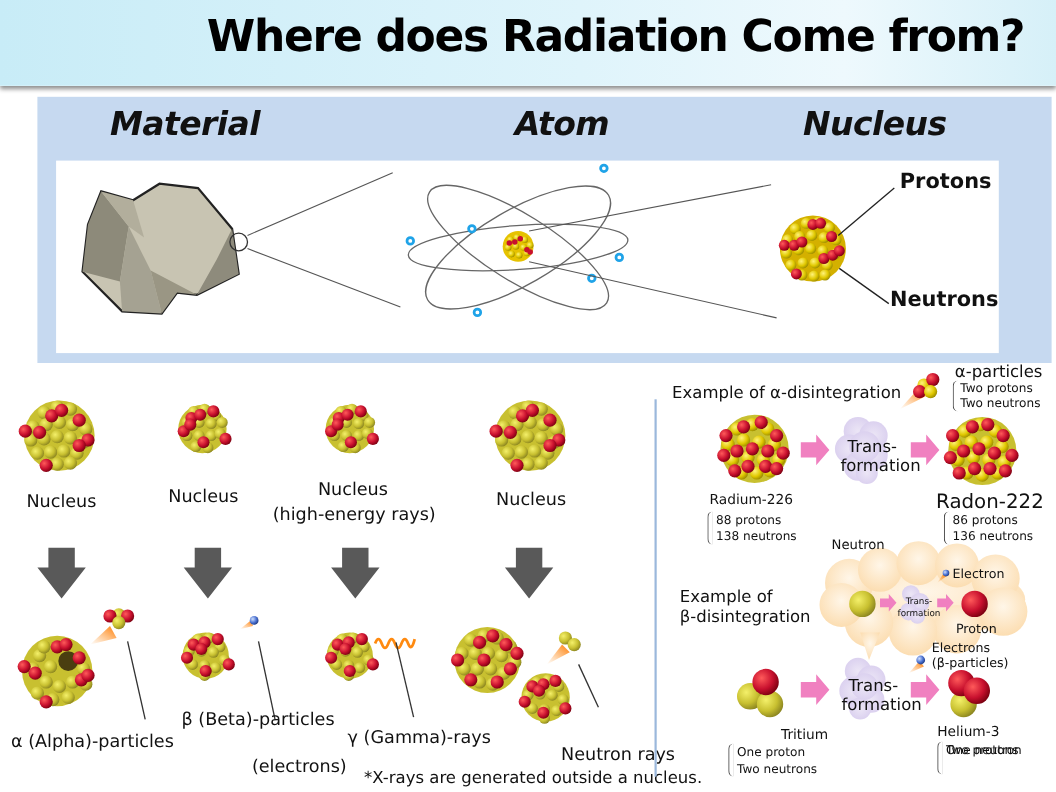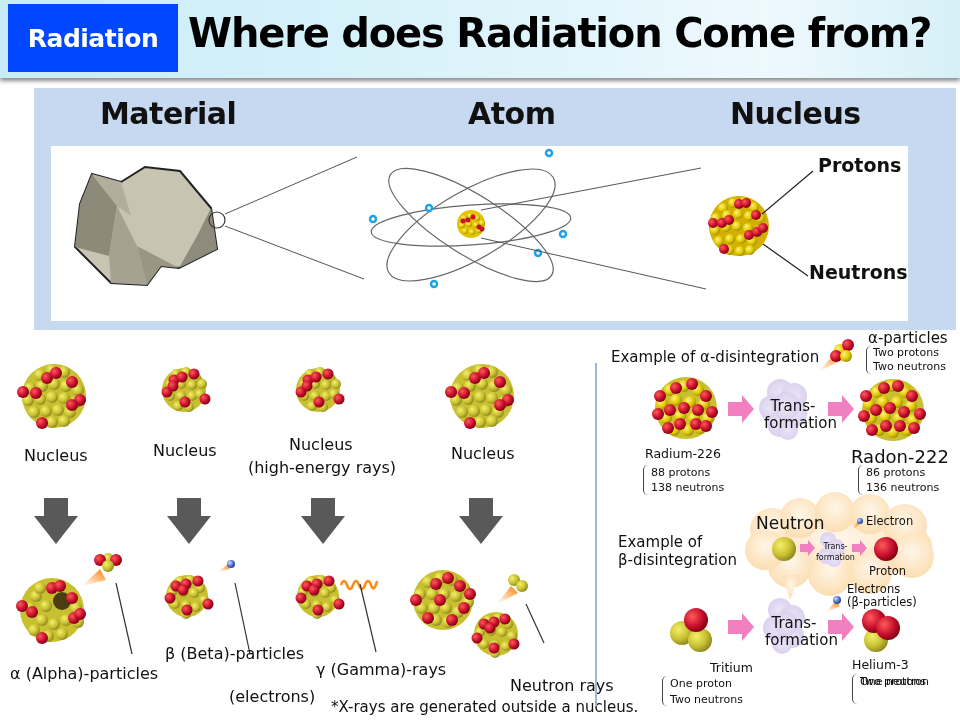--- a/index.html
+++ b/index.html
@@ -21,21 +21,21 @@
     position: absolute; left: 188px; top: 10px; font-size: 40px; font-weight: bold;
     font-family: "DejaVu Sans", sans-serif; letter-spacing: -1.2px; color: #000;
   }
 
   .top-panel {
     position: absolute; left: 34px; top: 88px; width: 922px; height: 242px;
     background: #c6d9f0;
   }
   .panel-head {
     position: absolute; top: 8px; font-size: 30px; font-weight: bold;
-    font-family: "DejaVu Sans", sans-serif; letter-spacing: -0.5px;
+    font-family: "DejaVu Sans", sans-serif; letter-spacing: -0.5px; font-style: italic;
   }
   .top-inner {
     position: absolute; left: 17px; top: 58px; width: 857px; height: 175px; background: #fff;
   }
   .nucleus-label { position: absolute; font-size: 19px; font-weight: bold; font-family: "DejaVu Sans", sans-serif; }
 
   .label { position: absolute; font-size: 16px; font-family: "DejaVu Sans", sans-serif; text-align: center; color: #111; }
   .small { position: absolute; font-size: 15px; font-family: "DejaVu Sans", sans-serif; color: #111; }
   .tiny { position: absolute; font-size: 11px; font-family: "DejaVu Sans", sans-serif; color: #111; line-height: 14px; }
   .brace { position: absolute; border-left: 1.5px solid #444; border-radius: 6px 0 0 6px; }
@@ -77,21 +77,20 @@
         <stop offset="100%" stop-color="#d8cdee"></stop>
     </radialGradient>
     <radialGradient id="bubble" cx="50%" cy="40%" r="70%">
       <stop offset="0%" stop-color="#fff6e8"></stop>
         <stop offset="100%" stop-color="#fbd9a8"></stop>
     </radialGradient>
   </defs>
 </svg>
 
 <div class="header">
-  <div class="badge">Radiation</div>
   <div class="title">Where does Radiation Come from?</div>
 </div>
 
 <div class="top-panel">
   <div class="panel-head" style="left:66px;">Material</div>
   <div class="panel-head" style="left:434px;">Atom</div>
   <div class="panel-head" style="left:696px;">Nucleus</div>
 
   <div class="top-inner">
 
@@ -653,21 +652,21 @@
 <div class="tiny" style="left:651px;top:481px;">138 neutrons</div>
 <div class="small" style="left:851px;top:446px;font-size:18px;">Radon-222</div>
 <div class="brace" style="left:858px;top:465px;width:5px;height:30px;"></div>
 <div class="tiny" style="left:866px;top:466px;">86 protons</div>
 <div class="tiny" style="left:866px;top:481px;">136 neutrons</div>
 
 <div class="small" style="left:618px;top:533px;line-height:18px;">
   <div>Example of</div>
   <div>β-disintegration</div>
 </div>
-<div class="tiny" style="left:756px;top:516px;font-size:17px;">Neutron</div>
+<div class="tiny" style="left:756px;top:488px;font-size:12px;">Neutron</div>
 <div class="tiny" style="left:866px;top:514px;font-size:11.5px;">Electron</div>
 <div class="tiny" style="left:869px;top:564px;font-size:11.5px;">Proton</div>
 <div class="tiny" style="left:816px;top:541px;font-size:8px;line-height:11px;text-align:center;">
   <div>Trans-</div>
   <div>formation</div>
 </div>
 <div class="tiny" style="left:847px;top:583px;font-size:11.5px;line-height:13px;">
   <div>Electrons</div>
   <div>(β-particles)</div>
 </div>

